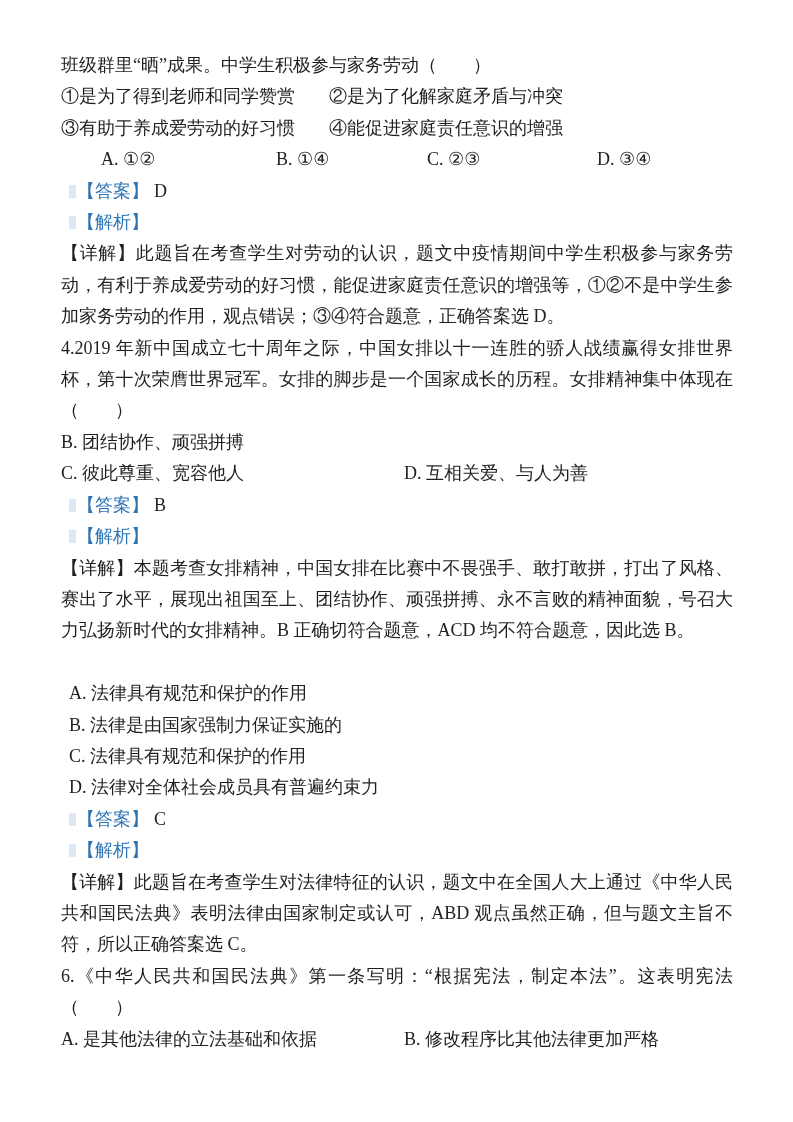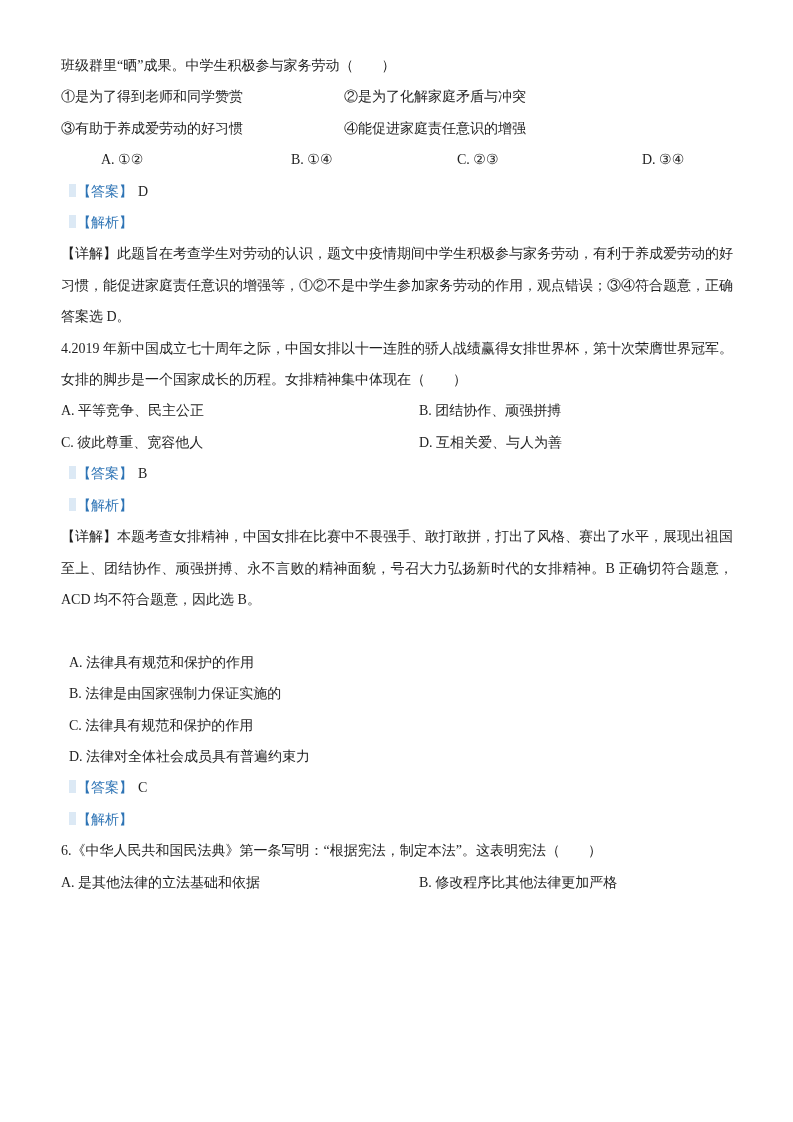--- a/index.html
+++ b/index.html
@@ -13,36 +13,35 @@
     position: relative;
     font-family: "Liberation Serif", "DejaVu Serif", serif;
     color: #1f1f1f;
     overflow: hidden;
   }
   .doc {
     position: absolute;
     left: 61px;
     top: 50px;
     width: 672px;
-    font-size: 14px;
+    font-size: 18px;
   }
   .ln {
     line-height: 31.4px;
     white-space: nowrap;
     margin-left: 8px;
   }
   .para {
     line-height: 31.4px;
     text-align: justify;
     margin: 0;
   }
   .row {
     display: grid;
     line-height: 31.4px;
-    gap: 15px;
   }
   .row.sub2 { grid-template-columns: 268px 1fr; }      
   .row.four { grid-template-columns: 175px 151px 170px 1fr; margin-left: 40px; } 
   .row.two  { grid-template-columns: 343px 1fr; }      
   .blue { color: #2e74b5; }
   .hl {
     display: inline-block;
     width: 7px;
     height: 13px;
     background: #dce9f5;
@@ -79,21 +78,20 @@
     </div>
     <div class="ln">
       <span class="hl"></span><span class="blue">【解析】</span>
     </div>
     <p class="para">【详解】此题旨在考查学生对劳动的认识，题文中疫情期间中学生积极参与家务劳动，有利于养成爱劳动的好习惯，能促进家庭责任意识的增强等，①②不是中学生参加家务劳动的作用，观点错误；③④符合题意，正确答案选 D。</p>
   </section>
 
   <section>
     <p class="para">4.2019 年新中国成立七十周年之际，中国女排以十一连胜的骄人战绩赢得女排世界杯，第十次荣膺世界冠军。女排的脚步是一个国家成长的历程。女排精神集中体现在（　　）</p>
     <div class="row two">
-      <span>A. 平等竞争、民主公正</span>
       <span>B. 团结协作、顽强拼搏</span>
     </div>
     <div class="row two">
       <span>C. 彼此尊重、宽容他人</span>
       <span>D. 互相关爱、与人为善</span>
     </div>
     <div class="ln">
       <span class="hl"></span><span class="blue">【答案】</span><span class="ansv">B</span>
     </div>
     <div class="ln">
@@ -116,20 +114,21 @@
     </div>
     <div class="ln">
       <span>D. 法律对全体社会成员具有普遍约束力</span>
     </div>
     <div class="ln">
       <span class="hl"></span><span class="blue">【答案】</span><span class="ansv">C</span>
     </div>
     <div class="ln">
       <span class="hl"></span><span class="blue">【解析】</span>
     </div>
+    <p class="para">【详解】此题旨在考查学生对法律特征的认识，题文中在全国人大上通过《中华人民共和国民法典》表明法律由国家制定或认可，ABD 观点虽然正确，但与题文主旨不符，所以正确答案选 C。</p>
   </section>
 
   <section>
     <p class="para">6.《中华人民共和国民法典》第一条写明：“根据宪法，制定本法”。这表明宪法（　　）</p>
     <div class="row two">
       <span>A. 是其他法律的立法基础和依据</span>
       <span>B. 修改程序比其他法律更加严格</span>
     </div>
   </section>
 

